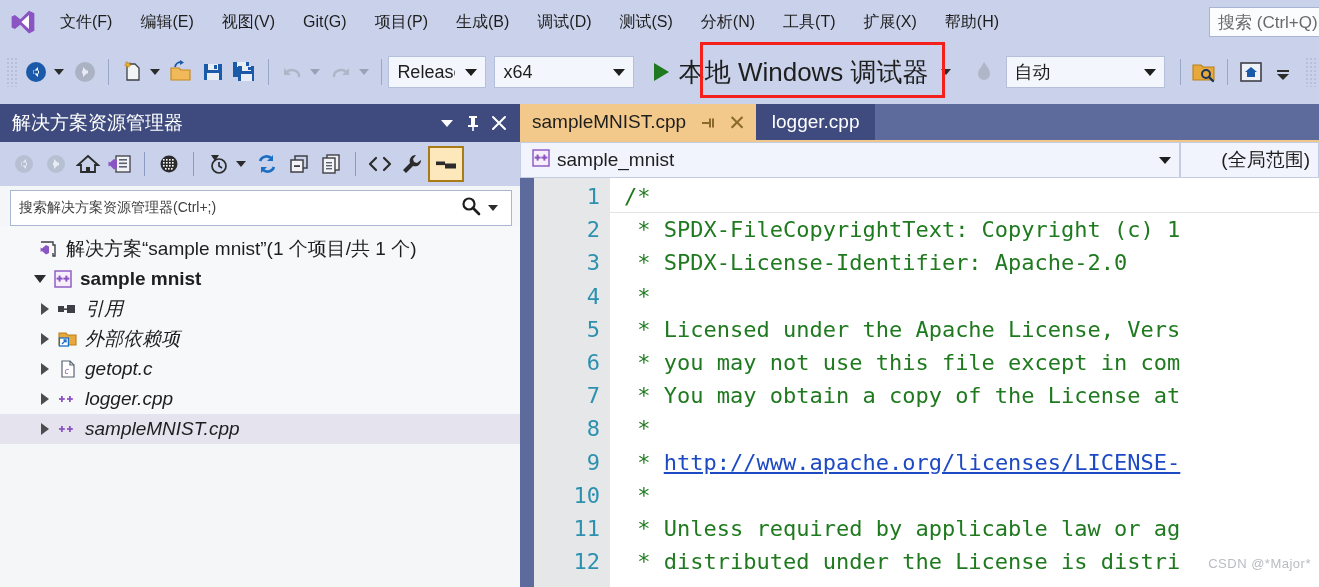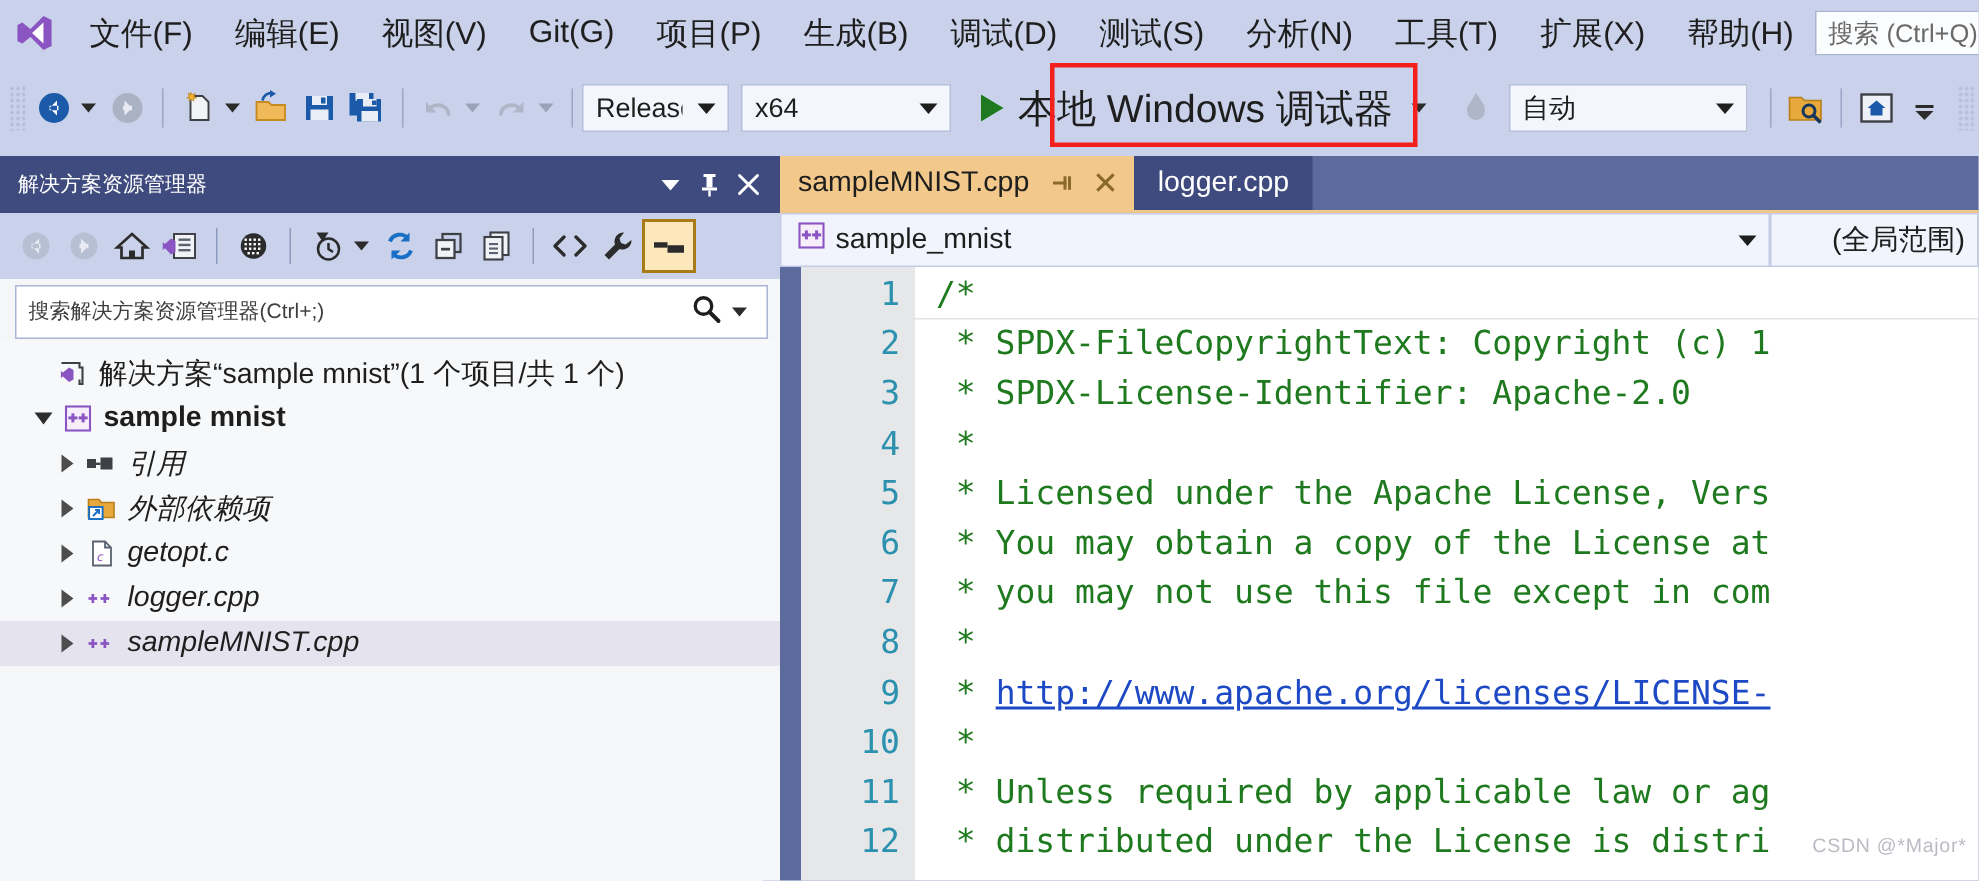--- a/index.html
+++ b/index.html
@@ -15,21 +15,21 @@
   .menubar {
     position: absolute; left: 0; top: 0; width: 1319px; height: 44px;
     background: #c9d2ea;
     display: flex; align-items: center;
   }
   .vs-logo {
     width: 46px; height: 44px; display: flex; align-items: center; justify-content: center;
   }
   .vs-logo svg { display: block; }
   .menu-item {
-    font-size: 21px; color: #1e1e1e; padding: 12px 14px; height: 44px;
+    font-size: 16px; color: #1e1e1e; padding: 12px 14px; height: 44px;
     display: flex; align-items: center; white-space: nowrap;
     font-family: "Liberation Sans", "DejaVu Sans", sans-serif;
   }
   .menu-spacer { flex: 1 1 auto; }
   .qsearch {
     width: 120px; height: 30px; background: #fbfcfe; border: 1px solid #a7b4d4;
     display: flex; align-items: center; padding-left: 8px;
     font-size: 17px; color: #6a6a6a; overflow: hidden; white-space: nowrap;
     margin-right: -10px;
   }
@@ -77,21 +77,21 @@
     border-left: 15px solid #1f7a1f; margin-right: 10px;
   }
 
   
   .sln-panel {
     position: absolute; left: 0; top: 104px; width: 520px; height: 483px;
     background: #f5f6f8; border-right: 0;
   }
   .sln-title {
     height: 38px; background: #3f4b7e; color: #ffffff;
-    display: flex; align-items: center; padding: 0 8px 0 12px; font-size: 14px;
+    display: flex; align-items: center; padding: 0 8px 0 12px; font-size: 19px;
   }
   .sln-title .t { flex: 1 1 auto; white-space: nowrap; }
   .tt-btn { width: 26px; height: 30px; display: flex; align-items: center; justify-content: center; }
   .tt-caret {
     width: 0; height: 0; border-left: 6px solid transparent; border-right: 6px solid transparent;
     border-top: 7px solid #ffffff;
   }
   .sln-toolbar {
     height: 44px; background: #c9d2ea; display: flex; align-items: center; padding-left: 8px;
   }
@@ -115,21 +115,21 @@
     width: 0; height: 0; border-top: 6px solid transparent; border-bottom: 6px solid transparent;
     border-left: 8px solid #4d4d4d;
   }
   .arrow-d {
     width: 0; height: 0; border-left: 6px solid transparent; border-right: 6px solid transparent;
     border-top: 8px solid #2d2d2d;
   }
   .ticon { width: 26px; display: flex; align-items: center; justify-content: center; flex: none; }
   .tlabel { padding-left: 4px; }
   .tlabel.bold { font-weight: bold; }
-  .d1 { padding-left: 19px; }
+  .d1 { padding-left: 30px; }
   .d2 { padding-left: 35px; font-style: italic; }
 
   
   .editor-area {
     position: absolute; left: 520px; top: 104px; width: 799px; height: 483px;
     background: #5c6a9c;
   }
   .tabrow { height: 36px; display: flex; align-items: flex-start; background: #5c6a9c; }
   .tab {
     height: 36px; display: flex; align-items: center; padding: 0 10px 0 12px;
@@ -634,22 +634,22 @@
           <div>10</div>
           <div>11</div>
           <div>12</div>
         </div>
       <div class="code">
         <div class="ln cur">/*</div>
           <div class="ln"> * SPDX-FileCopyrightText: Copyright (c) 1</div>
           <div class="ln"> * SPDX-License-Identifier: Apache-2.0</div>
           <div class="ln"> *</div>
           <div class="ln"> * Licensed under the Apache License, Vers</div>
+          <div class="ln"> * you may not use this file except in com</div>
           <div class="ln"> * You may obtain a copy of the License at</div>
-          <div class="ln"> * you may not use this file except in com</div>
           <div class="ln"> *</div>
           <div class="ln"> * <a href="#">http://www.apache.org/licenses/LICENSE-</a></div>
           <div class="ln"> *</div>
           <div class="ln"> * Unless required by applicable law or ag</div>
           <div class="ln"> * distributed under the License is distri</div>
           <div class="watermark">CSDN @*Major*</div>
       </div>
     </div>
   </div>
 

